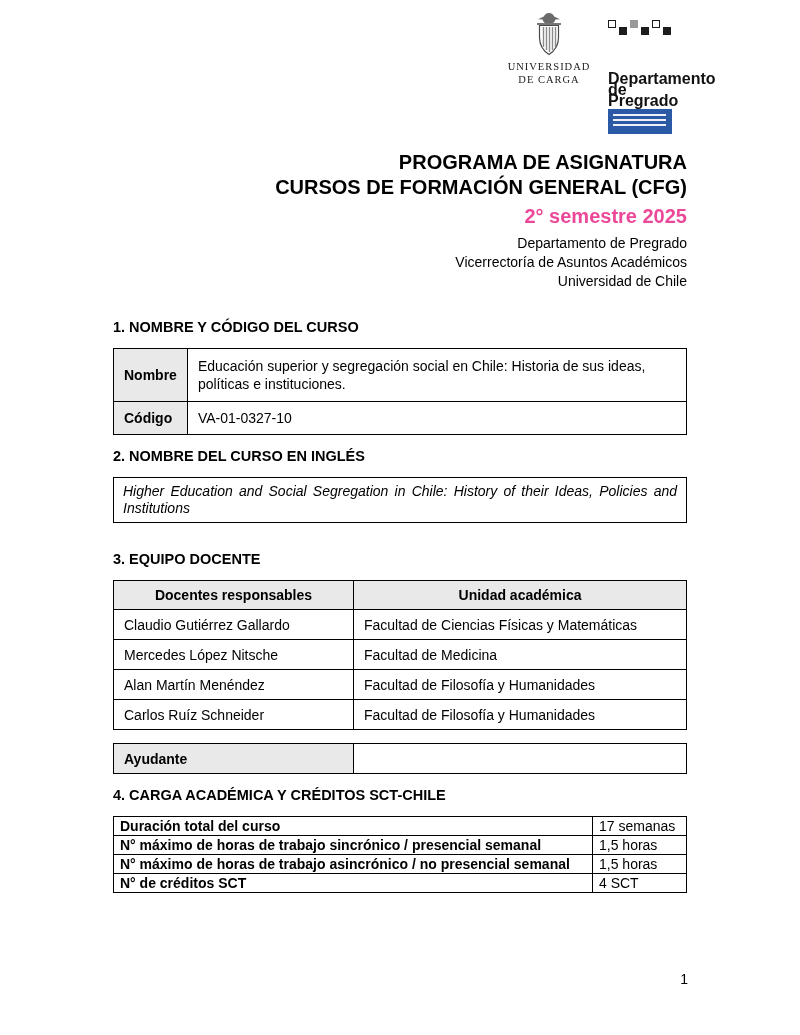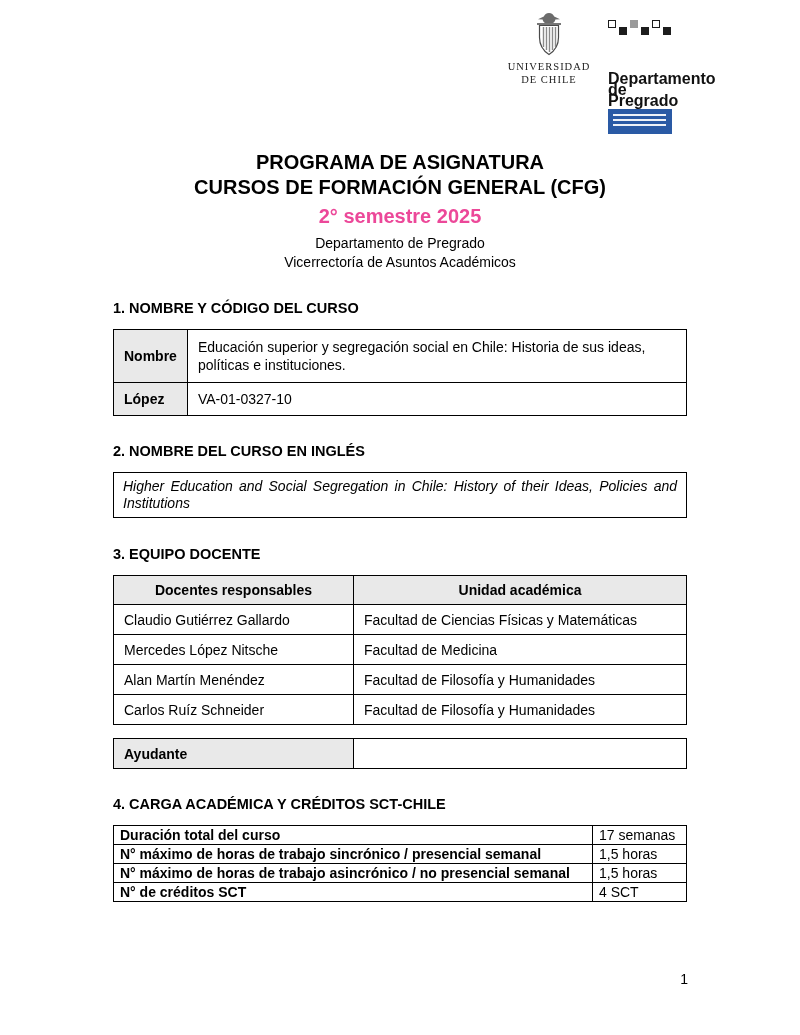--- a/index.html
+++ b/index.html
@@ -33,28 +33,28 @@
   .dp-name { font-size: 16px; font-weight: bold; line-height: 11px; color: #111; margin-top: 36px; }
   .dp-bluebox {
     width: 64px; height: 25px; background: #2a5aa5; margin-top: 3px; position: relative;
   }
   .dp-bluebox::before {
     content: ""; position: absolute; left: 5px; right: 6px; top: 5px; height: 15px;
     background: repeating-linear-gradient(to bottom, rgba(255,255,255,.92) 0 1.6px, transparent 1.6px 5.2px);
   }
 
   
-  .title-block { margin-top: 16px; text-align: center; }
+  .title-block { margin-top: 16px; text-align: right; }
   .doc-title { font-size: 20px; font-weight: bold; line-height: 25px; }
   .semester { font-size: 20px; font-weight: bold; color: #ec4899; line-height: 26px; margin: 3px 0 5px; }
   .subtitle { font-size: 14px; line-height: 19px; }
 
   
   .sec-heading { font-size: 14.5px; font-weight: bold; margin-top: 28px; }
-  .sec-heading.tight { margin-top: 27px; }
+  .sec-heading.tight { margin-top: 13px; }
 
   table.tbl { width: 100%; border-collapse: collapse; margin-top: 13px; font-size: 14px; }
   .tbl td, .tbl th { border: 1px solid #000; padding: 5px 10px; vertical-align: middle; text-align: left; }
   .hdr-cell { background: #e9e9e9; font-weight: bold; }
   .justify { text-align: justify; }
 
   .t1 .c-label { width: 72px; }
   .t1 tr.tall td { height: 53px; line-height: 18px; }
   .t1 tr.short td { height: 33px; }
 
@@ -82,21 +82,21 @@
   <header class="logos">
     <div class="uchile">
       <svg class="crest" width="30" height="46" viewBox="0 0 30 46" aria-hidden="true">
         <path d="M15 1c-2.5 0-4.5 1.6-5.2 3.6L4 7.2l4.6.4C9 9.4 10 10.6 11 11h8c1-.4 2-1.6 2.4-3.4l4.6-.4-5.8-2.6C19.5 2.6 17.5 1 15 1z" fill="#6b6b6b"></path>
         <path d="M3 12h24" stroke="#4a4a4a" stroke-width="1.5"></path>
         <path d="M5.5 13.5h19v12c0 8-4.2 13.6-9.5 17-5.3-3.4-9.5-9-9.5-17z" fill="#ffffff" stroke="#4a4a4a" stroke-width="1.2"></path>
         <path d="M9.5 15v20M12.5 15v23M15.5 15v25M18.5 15v23M21.5 15v20" stroke="#8a8a8a" stroke-width="1.4" fill="none"></path>
       </svg>
       <div class="uchile-name">
         <span>UNIVERSIDAD</span><br>
-        <span>DE CHILE</span>
+        <span>DE CARGA</span>
       </div>
     </div>
     <div class="pregrado">
       <div class="dp-squares">
         <span class="sq o"></span>
           <span class="sq f"></span>
           <span class="sq g"></span>
           <span class="sq f"></span>
           <span class="sq o"></span>
           <span class="sq f"></span>
@@ -110,31 +110,32 @@
   </header>
 
   <div class="content">
 
     <section class="title-block">
       <div class="doc-title">PROGRAMA DE ASIGNATURA</div>
       <div class="doc-title">CURSOS DE FORMACIÓN GENERAL (CFG)</div>
       <div class="semester">2° semestre 2025</div>
       <div class="subtitle">Departamento de Pregrado</div>
       <div class="subtitle">Vicerrectoría de Asuntos Académicos</div>
+      <div class="subtitle">Universidad de Chile</div>
     </section>
 
     <h3 class="sec-heading">1. NOMBRE Y CÓDIGO DEL CURSO</h3>
     <table class="tbl t1">
       <tbody>
           <tr class="tall">
         <td class="hdr-cell c-label">Nombre</td>
         <td class="justify">Educación superior y segregación social en Chile: Historia de sus ideas, políticas e instituciones.</td>
       </tr>
       <tr class="short">
-        <td class="hdr-cell c-label">López</td>
+        <td class="hdr-cell c-label">Código</td>
         <td>VA-01-0327-10</td>
       </tr>
     </tbody>
       </table>
 
     <h3 class="sec-heading tight">2. NOMBRE DEL CURSO EN INGLÉS</h3>
     <div class="box justify">Higher Education and Social Segregation in Chile: History of their Ideas, Policies and Institutions</div>
 
     <h3 class="sec-heading">3. EQUIPO DOCENTE</h3>
     <table class="tbl t3">

